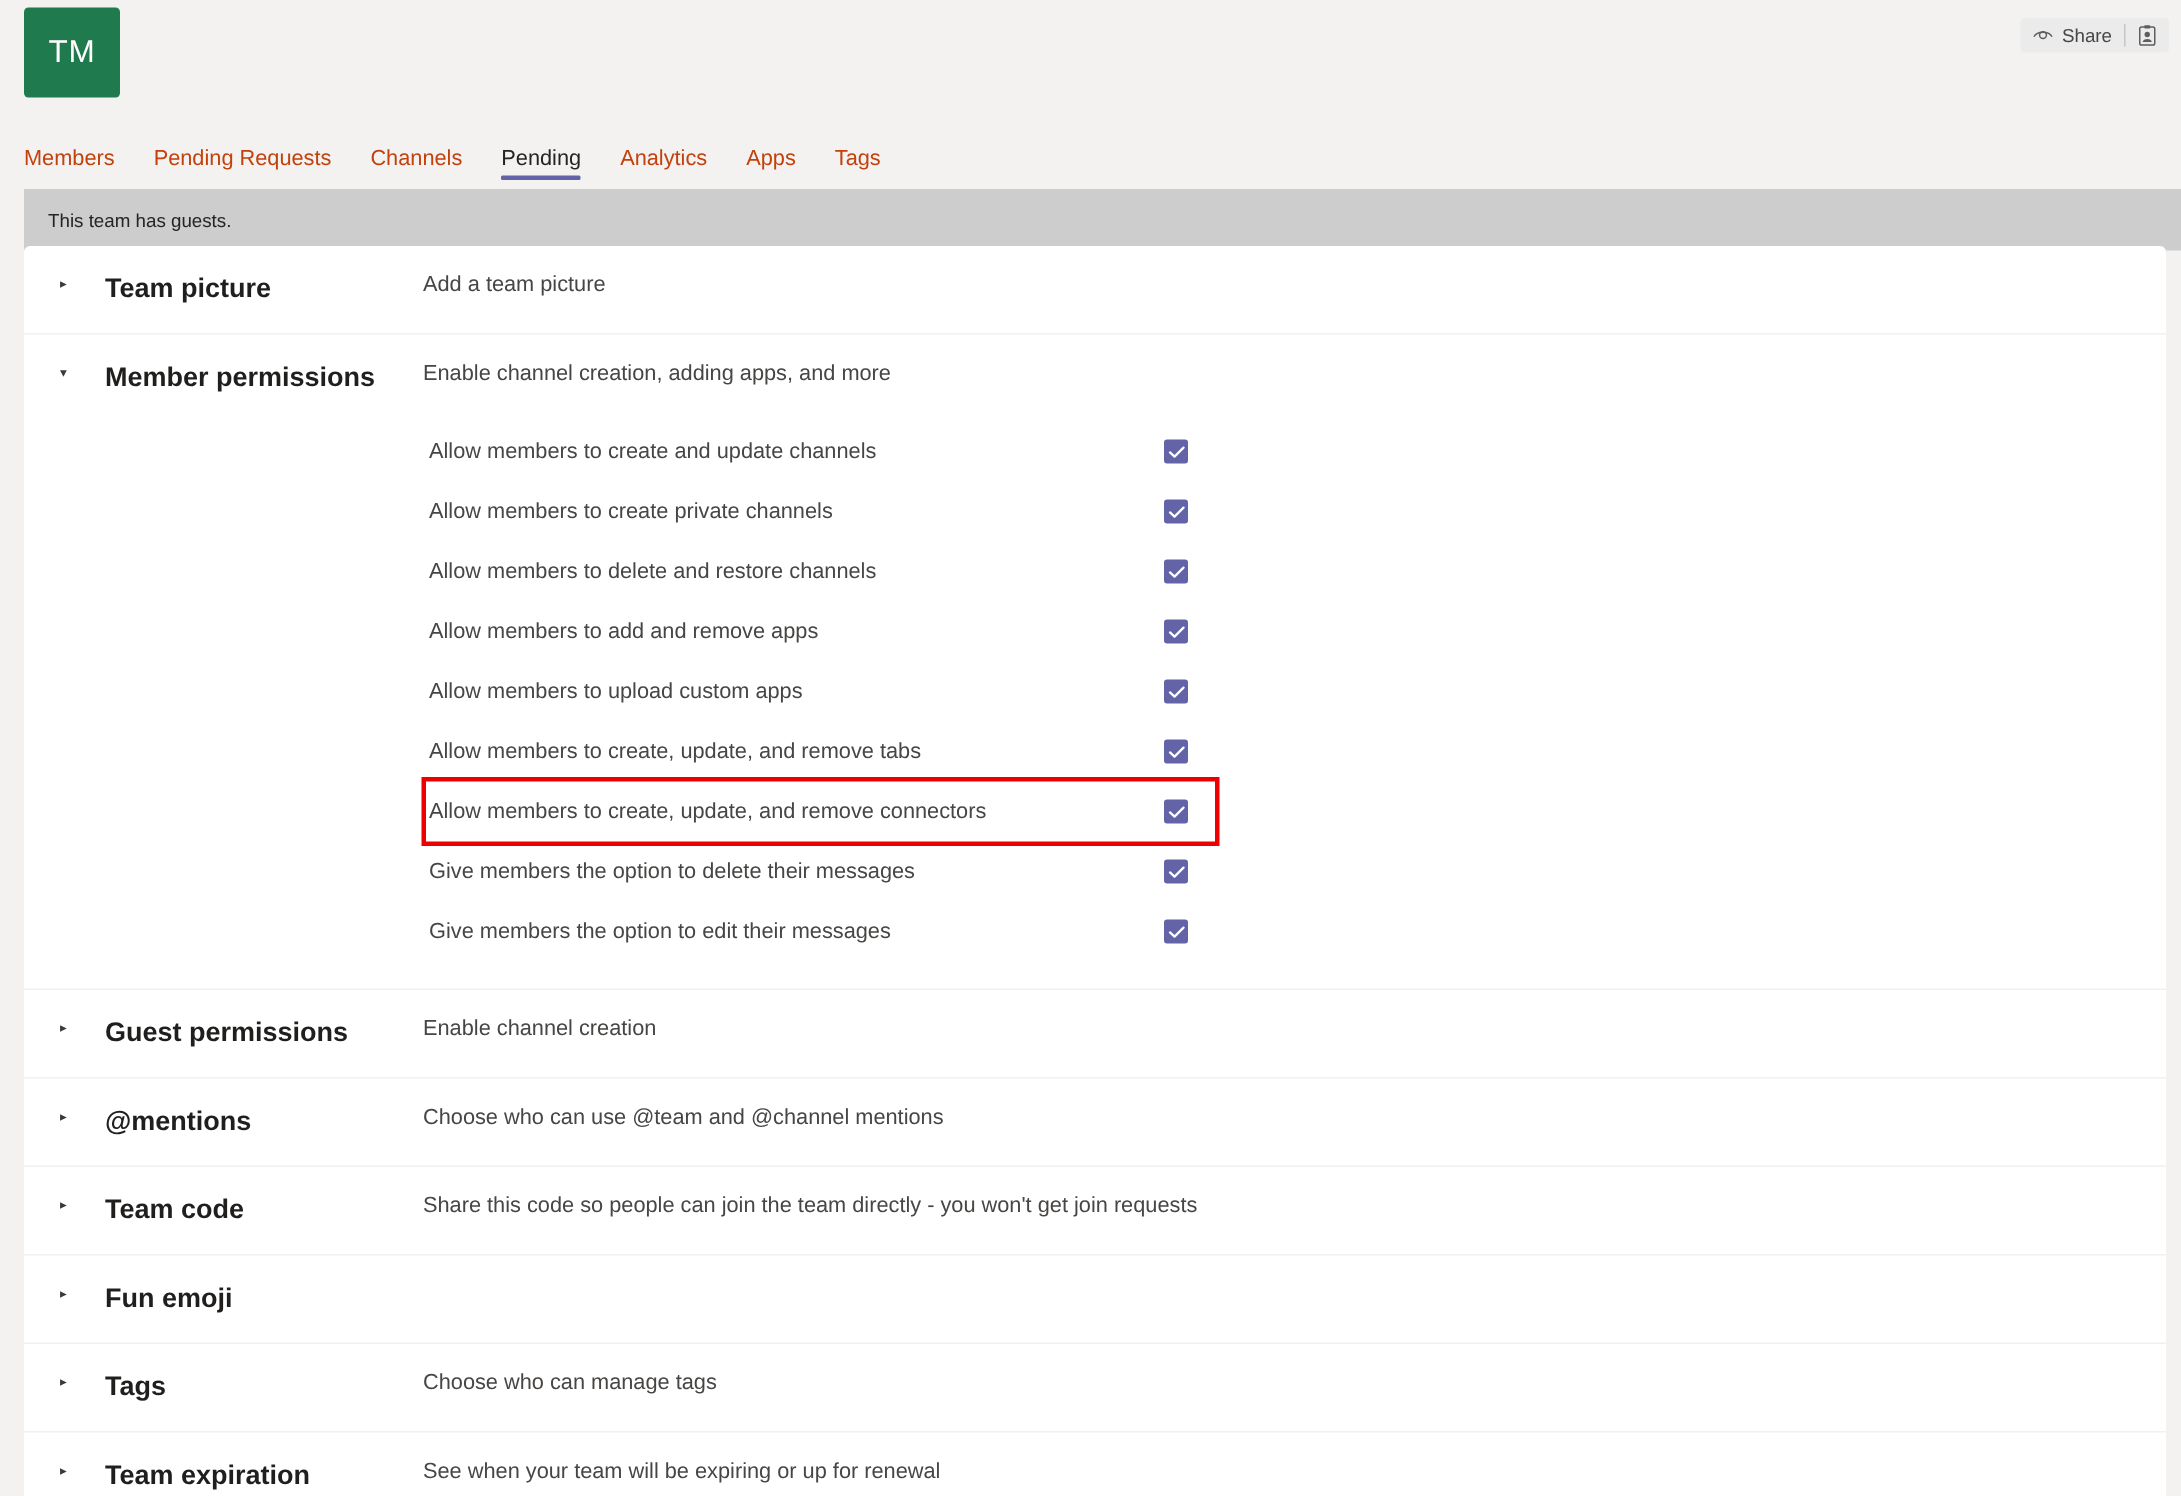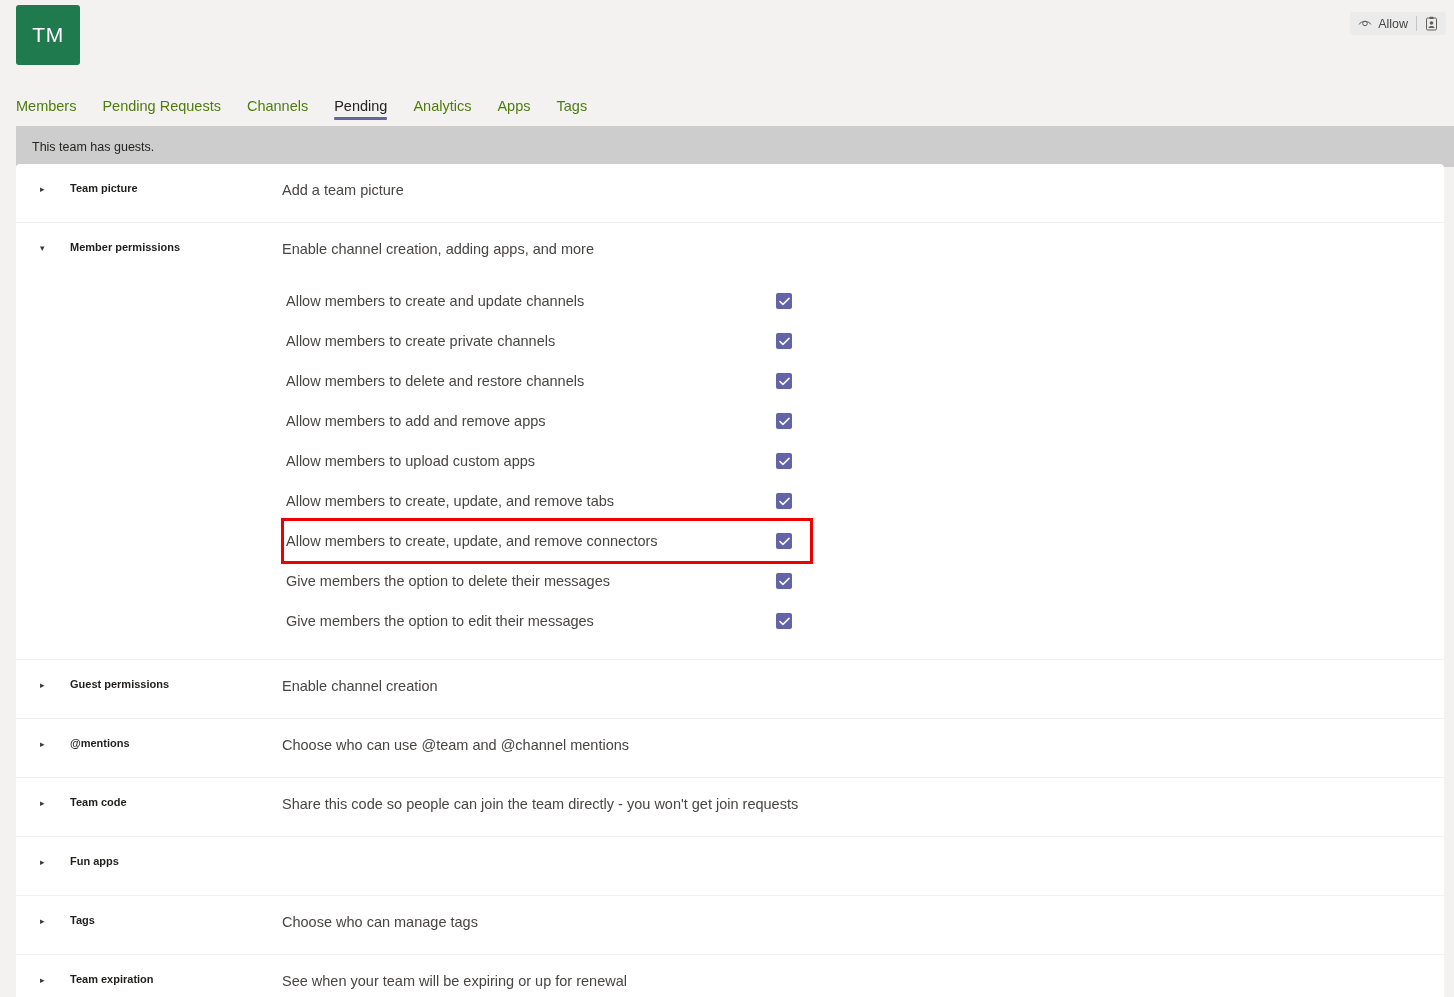--- a/index.html
+++ b/index.html
@@ -56,21 +56,21 @@
   
   .tabs {
     position: absolute;
     left: 16px; top: 98px;
     display: flex;
     align-items: flex-end;
     gap: 0;
   }
   .tab {
     font-size: 14.5px;
-    color: #4d7c0f;
+    color: #c2410c;
     padding: 0 13px 6px 13px;
     position: relative;
     cursor: pointer;
     white-space: nowrap;
   }
   .tab:first-child { padding-left: 0; }
   .tab.active { color: #252423; }
   .tab.active::after {
     content: "";
     position: absolute;
@@ -118,21 +118,21 @@
     margin-left: 24px;
     padding-top: 21px;
     font-size: 9px;
     color: #3b3a39;
     line-height: 1;
     flex: 0 0 auto;
   }
   .sec-title {
     width: 212px;
     padding-top: 18px;
-    font-size: 11px;
+    font-size: 18px;
     font-weight: bold;
     color: #201f1e;
     flex: 0 0 auto;
   }
   .sec-desc {
     padding-top: 18px;
     font-size: 14.5px;
     color: #484644;
   }
 
@@ -178,21 +178,21 @@
   </div>
 
   <div class="top-right">
     <div class="team-pill">
       <span class="ico">
         <svg width="14" height="11" viewBox="0 0 14 11">
           <path d="M1 6.5 C3 2.5 11 2.5 13 6.5" fill="none" stroke="#605e5c" stroke-width="1"></path>
           <circle cx="7" cy="5.4" r="2.3" fill="none" stroke="#605e5c" stroke-width="1"></circle>
         </svg>
       </span>
-      <span>Allow</span>
+      <span>Share</span>
       <span class="divider"></span>
       <span class="ico">
         <svg width="13" height="15" viewBox="0 0 13 15">
           <rect x="1.5" y="2" width="10" height="12" rx="1.2" fill="none" stroke="#605e5c" stroke-width="1"></rect>
           <rect x="4.5" y="0.8" width="4" height="2.2" rx="0.6" fill="#605e5c"></rect>
           <circle cx="6.5" cy="7" r="1.8" fill="#605e5c"></circle>
           <path d="M3.4 12 C3.8 9.4 9.2 9.4 9.6 12 Z" fill="#605e5c"></path>
         </svg>
       </span>
     </div>
@@ -319,21 +319,21 @@
     <div class="section">
       <div class="section-head">
         <div class="chev">▸</div>
         <div class="sec-title">Team code</div>
         <div class="sec-desc">Share this code so people can join the team directly - you won't get join requests</div>
       </div>
     </div>
     <div class="section">
       <div class="section-head">
         <div class="chev">▸</div>
-        <div class="sec-title">Fun apps</div>
+        <div class="sec-title">Fun emoji</div>
       </div>
     </div>
     <div class="section">
       <div class="section-head">
         <div class="chev">▸</div>
         <div class="sec-title">Tags</div>
         <div class="sec-desc">Choose who can manage tags</div>
       </div>
     </div>
     <div class="section">

